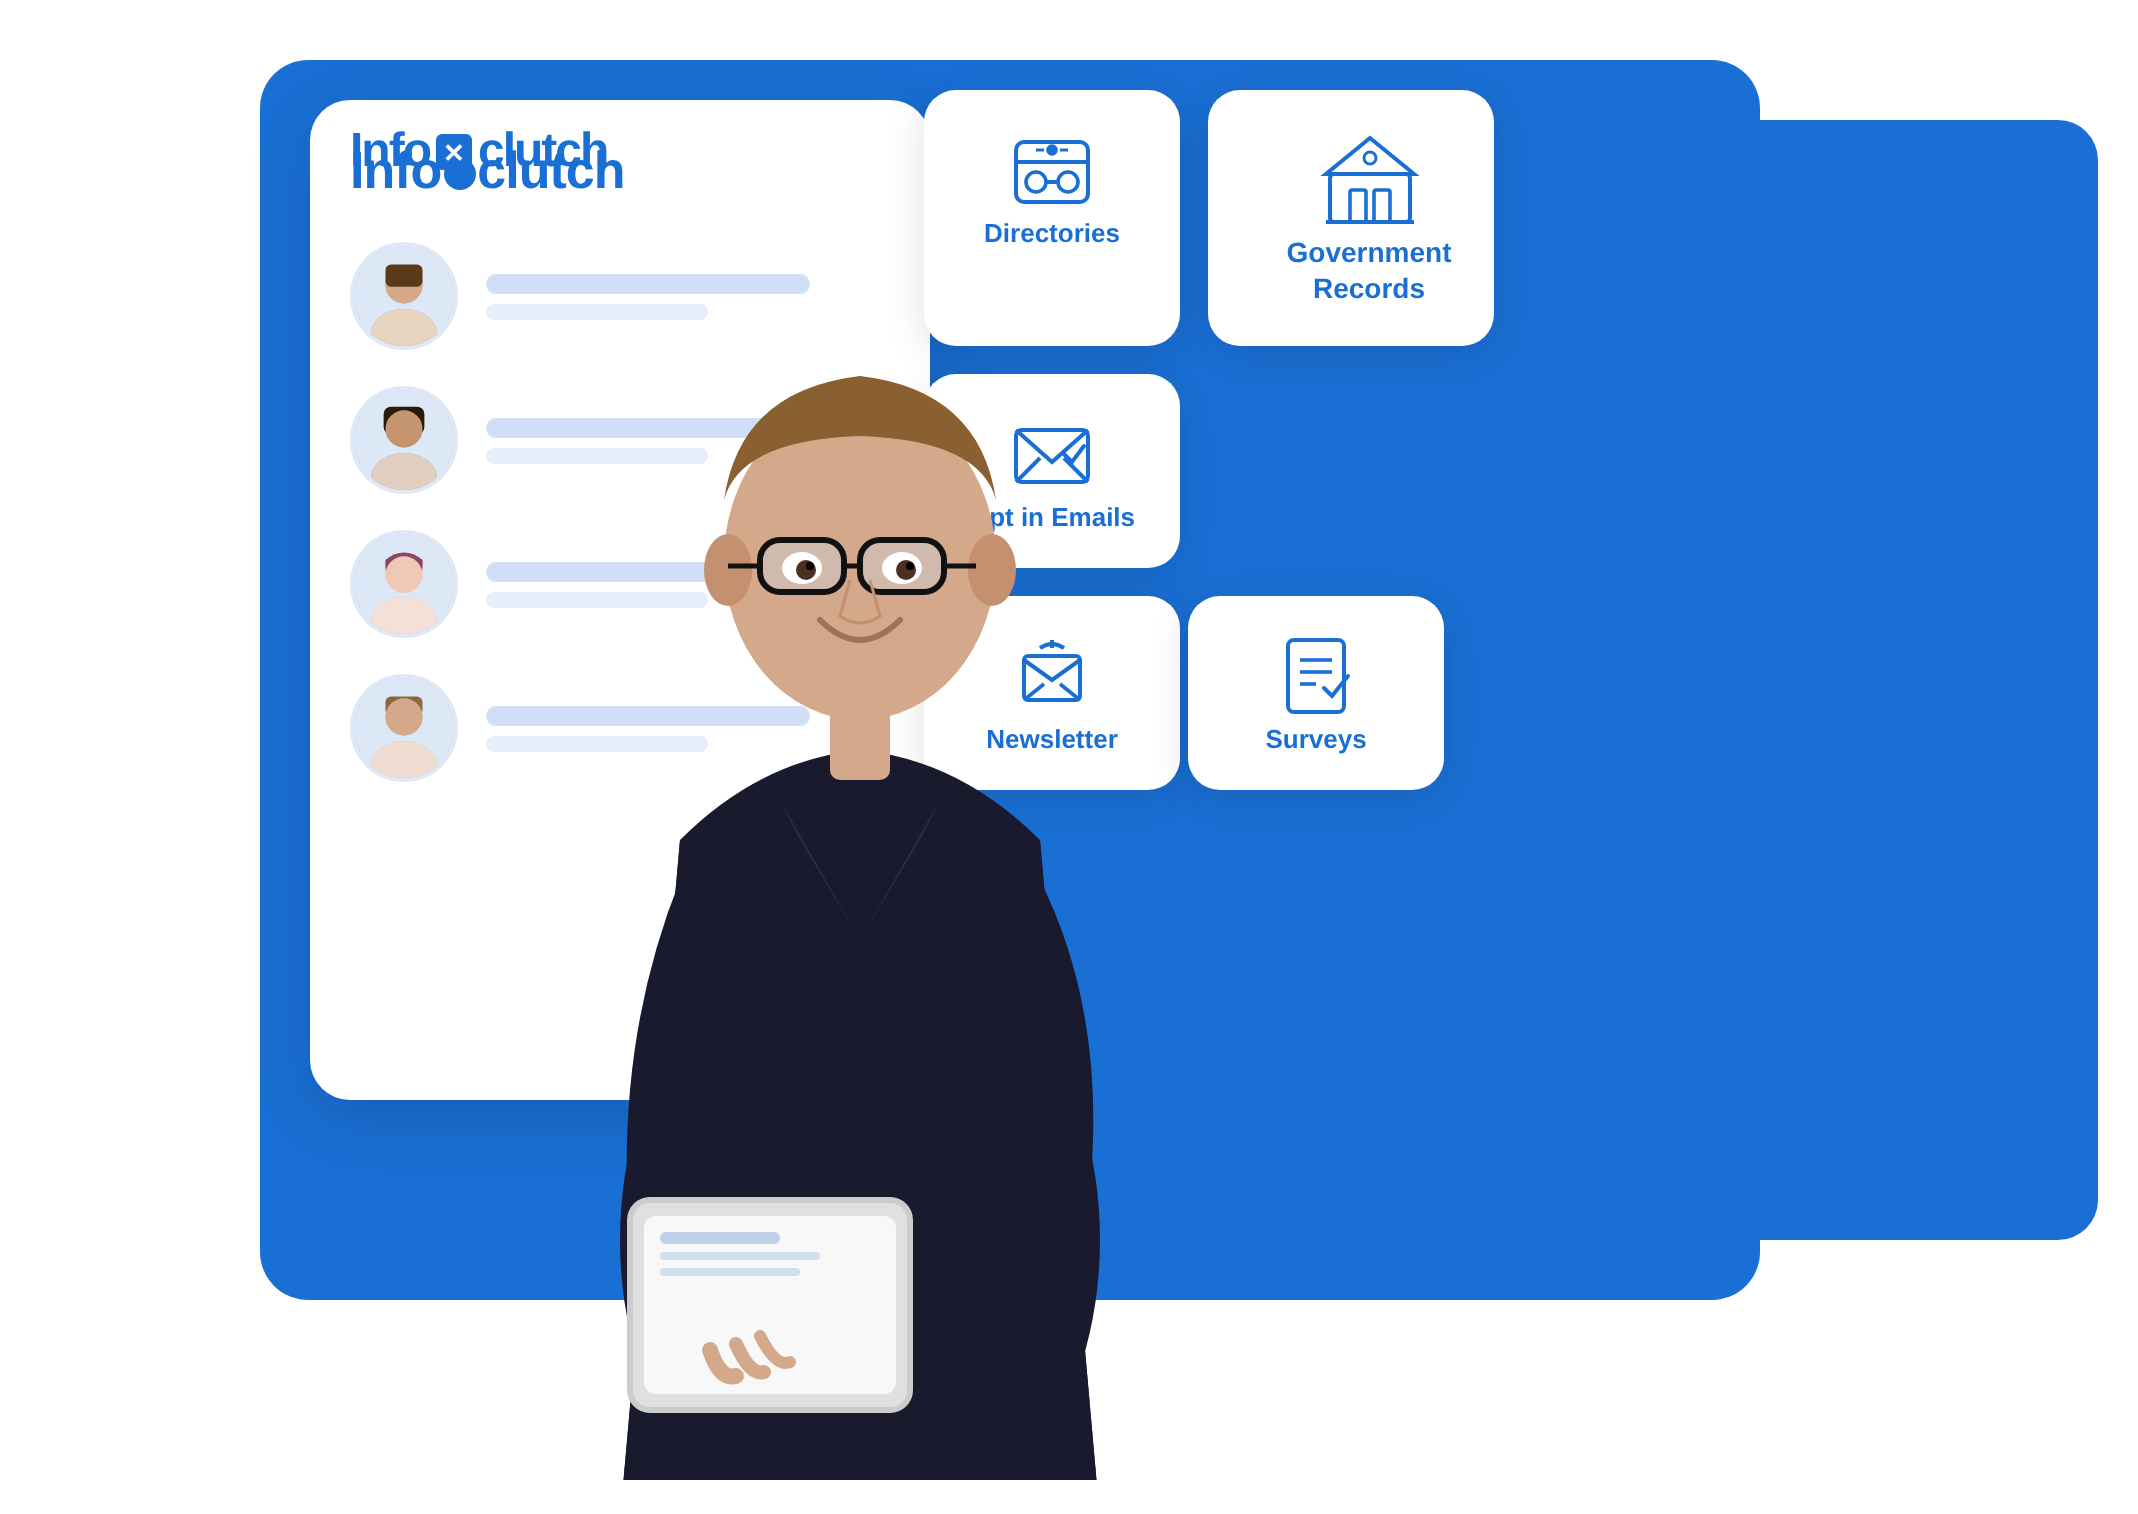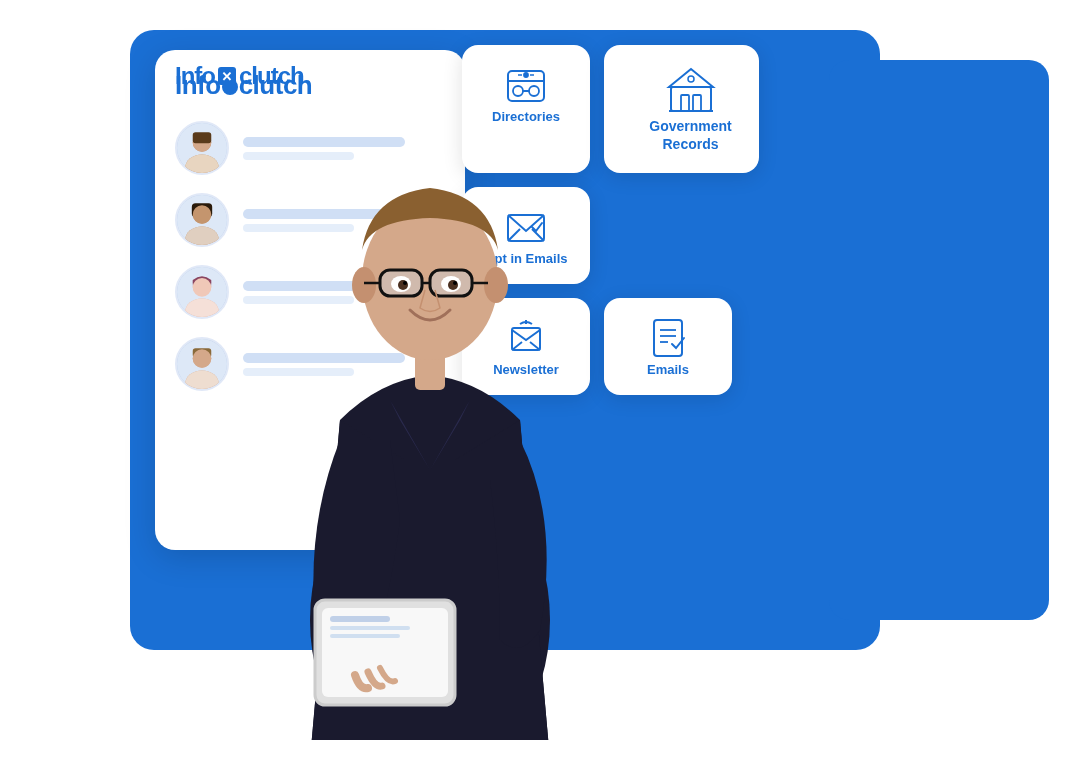--- a/index.html
+++ b/index.html
@@ -196,29 +196,29 @@
     }
 
     .row2 {
       display: flex;
       gap: 14px;
       margin-bottom: 14px;
     }
 
     .row3 {
       display: flex;
-      gap: 14px;
+      gap: 4px;
     }
 
     .card-sm {
       width: 128px;
     }
 
     .card-md {
-      width: 155px;
+      width: 143px;
       padding-left: 32px;
     }
   </style>
 </head>
 <body>
 
 <div class="scene">
 
   <div class="blue-panel"></div>
 
@@ -364,21 +364,21 @@
       </div>
 
       <div class="feature-card card-sm">
         <svg class="icon-svg" viewBox="0 0 48 48">
           <rect x="10" y="6" width="28" height="36" rx="3" stroke="#1a6fd4" stroke-width="2" fill="none"></rect>
           <line x1="16" y1="16" x2="32" y2="16" stroke="#1a6fd4" stroke-width="1.8"></line>
           <line x1="16" y1="22" x2="32" y2="22" stroke="#1a6fd4" stroke-width="1.8"></line>
           <line x1="16" y1="28" x2="24" y2="28" stroke="#1a6fd4" stroke-width="1.8"></line>
           <path d="M28 30 L32 34 L40 24" stroke="#1a6fd4" stroke-width="2" fill="none" stroke-linecap="round"></path>
         </svg>
-        <span class="card-label">Emails</span>
+        <span class="card-label">Surveys</span>
       </div>
 
     </div>
   </div>
 
   <div class="person-area">
     <svg viewBox="0 0 340 700" width="340" height="700">
 
       <ellipse cx="170" cy="580" rx="120" ry="160" fill="#1a1a2e"></ellipse>
 

